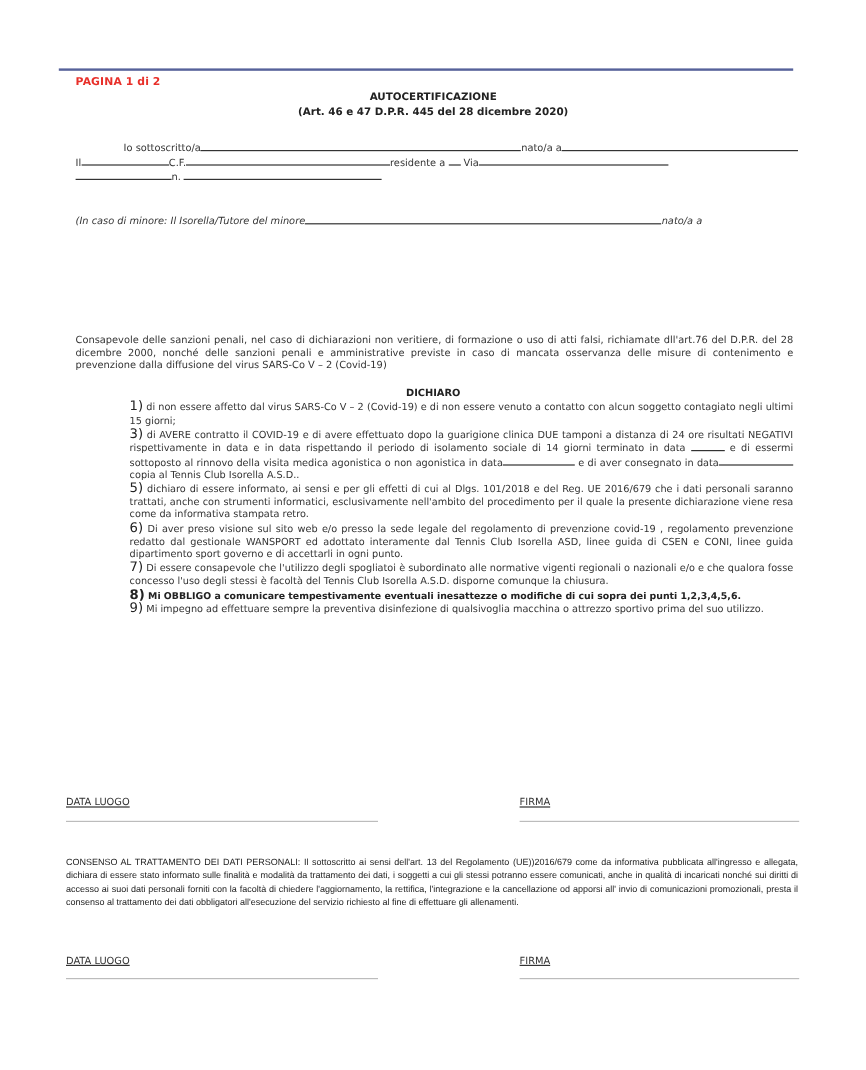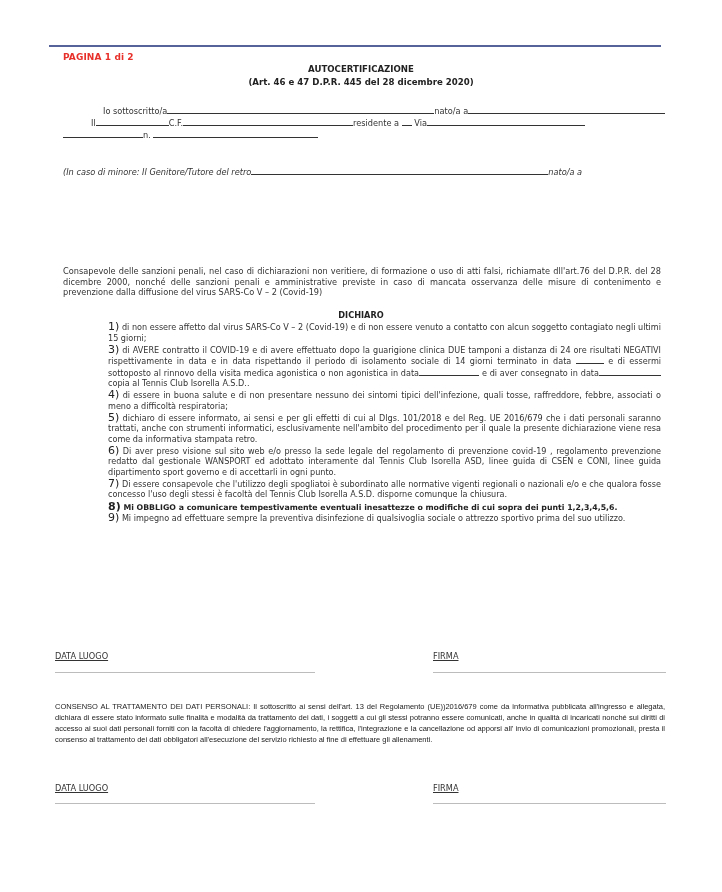--- a/index.html
+++ b/index.html
@@ -1,18 +1,18 @@
 <!DOCTYPE html>
 <html><head>
 <meta charset="utf-8">
 <style>
   html, body { margin: 0; padding: 0; background: #ffffff; }
   body { width: 722px; height: 892px; position: relative; overflow: hidden;
          font-family: "DejaVu Sans", sans-serif; color: #222; }
-  .page { position: absolute; left: 0; top: 4px; width: 722px; height: 756px; }
+  .page { position: absolute; left: 0; top: 16px; width: 722px; height: 756px; }
   .top-rule { position: absolute; left: 49px; top: 41px; width: 612px; height: 2px; background: #56629a; }
   .page-label { position: absolute; left: 63px; top: 48px; font-size: 9px; font-weight: bold; color: #e8302a; letter-spacing: 0.1px; }
   .title { position: absolute; left: 0; width: 722px; text-align: center; font-size: 8.6px; font-weight: bold; color: #222; }
   .t1 { top: 60px; }
   .t2 { top: 73px; }
 
   .line { position: absolute; font-size: 8.2px; white-space: nowrap; color: #333; line-height: 10px; }
   .u { display: inline-block; border-bottom: 0.8px solid #333; height: 8px; vertical-align: baseline; }
   .it { font-style: italic; }
 
@@ -35,44 +35,43 @@
 
 <div class="page">
   <div class="top-rule"></div>
   <div class="page-label">PAGINA 1 di 2</div>
   <div class="title t1">AUTOCERTIFICAZIONE</div>
   <div class="title t2">(Art. 46 e 47 D.P.R. 445 del 28 dicembre 2020)</div>
 
   <div class="line" style="left:63px; top:101px;padding-left:40px;">
     <span>Io sottoscritto/a</span><span class="u" style="width:267px;"></span><span>nato/a a</span><span class="u" style="width:197px;"></span>
   </div>
-  <div class="line" style="left:63px; top:113px;margin-left:28px;">
+  <div class="line" style="left:63px; top:113px;">
     <span>Il</span><span class="u" style="width:73px;"></span><span>C.F.</span><span class="u" style="width:170px;"></span><span>residente a</span>&nbsp;<span class="u" style="width:10px;"></span>&nbsp;<span>Via</span><span class="u" style="width:158px;"></span>
   </div>
   <div class="line" style="left:63px; top:125px;">
     <span class="u" style="width:80px;"></span><span>n.</span>&nbsp;<span class="u" style="width:165px;"></span>
   </div>
 
   <div class="line it" style="left:63px; top:162px;">
-    <span>(In caso di minore: Il Genitore/Tutore del retro</span><span class="u" style="width:297px;"></span><span>nato/a a</span>
+    <span>(In caso di minore: Il Isorella/Tutore del minore</span><span class="u" style="width:297px;"></span><span>nato/a a</span>
   </div>
 
   <div class="para" style="top:262px;">Consapevole delle sanzioni penali, nel caso di dichiarazioni non veritiere, di formazione o uso di atti falsi, richiamate dll'art.76 del D.P.R. del 28 dicembre 2000, nonché delle sanzioni penali e amministrative previste in caso di mancata osservanza delle misure di contenimento e prevenzione dalla diffusione del virus SARS-Co V – 2 (Covid-19)</div>
 
   <div class="dichiaro">DICHIARO</div>
 
   <div class="items">
     <div class="item"><span class="num">1)</span> <span>di non essere affetto dal virus SARS-Co V – 2 (Covid-19) e di non essere venuto a contatto con alcun soggetto contagiato negli ultimi 15 giorni;</span></div>
     <div class="item"><span class="num">3)</span> <span>di AVERE contratto il COVID-19 e di avere effettuato dopo la guarigione clinica DUE tamponi a distanza di 24 ore risultati NEGATIVI rispettivamente in data e in data rispettando il periodo di isolamento sociale di 14 giorni terminato in data</span> <span class="u" style="width:28px;"></span> <span>e di essermi sottoposto al rinnovo della visita medica agonistica o non agonistica in data</span><span class="u" style="width:60px;"></span> <span>e di aver consegnato in data</span><span class="u" style="width:62px;"></span><span>copia al Tennis Club Isorella A.S.D..</span></div>
-    <div class="item"><span class="num">4)</span> <span>di essere in buona salute e di non presentare nessuno dei sintomi tipici dell'infezione, quali tosse, raffreddore, febbre, associati o meno a difficoltà respiratoria;</span></div>
     <div class="item"><span class="num">5)</span> <span>dichiaro di essere informato, ai sensi e per gli effetti di cui al Dlgs. 101/2018 e del Reg. UE 2016/679 che i dati personali saranno trattati, anche con strumenti informatici, esclusivamente nell'ambito del procedimento per il quale la presente dichiarazione viene resa come da informativa stampata retro.</span></div>
     <div class="item"><span class="num">6)</span> <span>Di aver preso visione sul sito web e/o presso la sede legale del regolamento di prevenzione covid-19 , regolamento prevenzione redatto dal gestionale WANSPORT ed adottato interamente dal Tennis Club Isorella ASD, linee guida di CSEN e CONI, linee guida dipartimento sport governo e di accettarli in ogni punto.</span></div>
     <div class="item"><span class="num">7)</span> <span>Di essere consapevole che l'utilizzo degli spogliatoi è subordinato alle normative vigenti regionali o nazionali e/o e che qualora fosse concesso l'uso degli stessi è facoltà del Tennis Club Isorella A.S.D. disporne comunque la chiusura.</span></div>
     <div class="item bold" style="margin-bottom:0;"><span class="num">8)</span> <span>Mi OBBLIGO a comunicare tempestivamente eventuali inesattezze o modifiche di cui sopra dei punti 1,2,3,4,5,6.</span></div>
-    <div class="item"><span class="num">9)</span> <span>Mi impegno ad effettuare sempre la preventiva disinfezione di qualsivoglia sociale o attrezzo sportivo prima del suo utilizzo.</span></div>
+    <div class="item"><span class="num">9)</span> <span>Mi impegno ad effettuare sempre la preventiva disinfezione di qualsivoglia macchina o attrezzo sportivo prima del suo utilizzo.</span></div>
   </div>
 
   <div class="sig-label" style="left:55px; top:647px;">DATA LUOGO</div>
   <div class="sig-label" style="left:433px; top:647px;">FIRMA</div>
   <div class="sig-line" style="left:55px; top:668px; width:260px;"></div>
   <div class="sig-line" style="left:433px; top:668px; width:233px;"></div>
 
   <div class="consent">CONSENSO AL TRATTAMENTO DEI DATI PERSONALI: Il sottoscritto ai sensi dell'art. 13 del Regolamento (UE))2016/679 come da informativa pubblicata all'ingresso e allegata, dichiara di essere stato informato sulle finalità e modalità da trattamento dei dati, i soggetti a cui gli stessi potranno essere comunicati, anche in qualità di incaricati nonché sui diritti di accesso ai suoi dati personali forniti con la facoltà di chiedere l'aggiornamento, la rettifica, l'integrazione e la cancellazione od apporsi all' invio di comunicazioni promozionali, presta il consenso al trattamento dei dati obbligatori all'esecuzione del servizio richiesto al fine di effettuare gli allenamenti.</div>
 
   <div class="sig-label" style="left:55px; top:779px;">DATA LUOGO</div>

